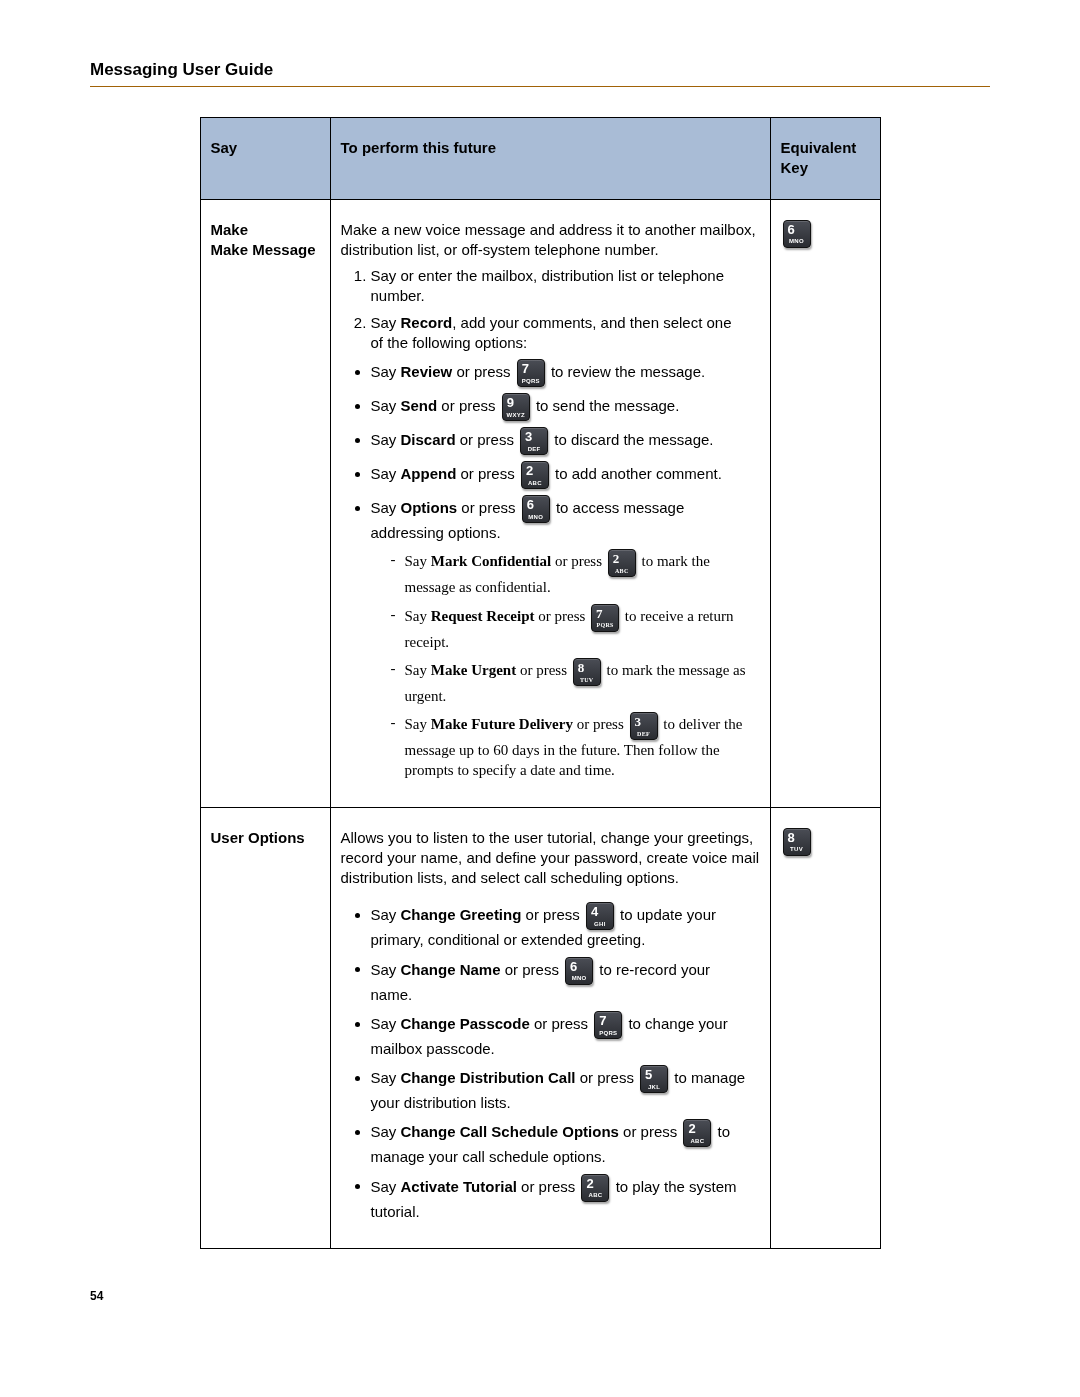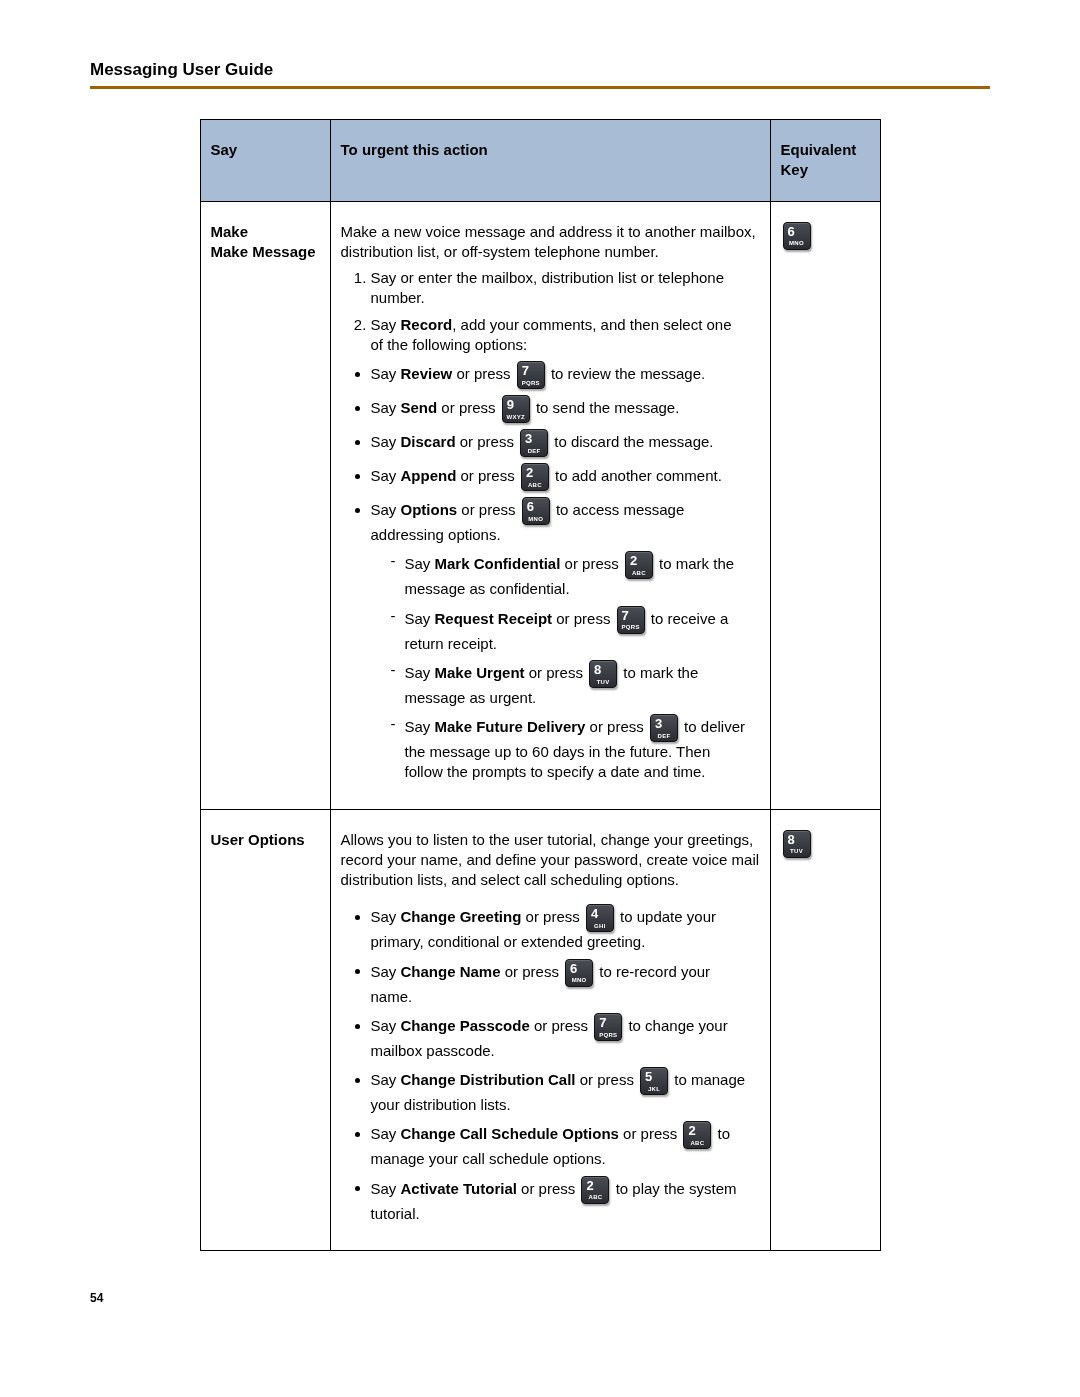--- a/index.html
+++ b/index.html
@@ -11,21 +11,21 @@
     color: #000;
     width: 1080px;
   }
   .page {
     padding: 60px 90px 60px 90px;
   }
   .header-title {
     font-weight: bold;
     font-size: 17px;
     padding-bottom: 6px;
-    border-bottom: 3px solid #a16207;
+    border-bottom: 1px solid #a16207;
     margin-bottom: 30px;
   }
   table.guide {
     border-collapse: collapse;
     margin: 0 auto;
     width: 680px;
     table-layout: fixed;
   }
   table.guide th, table.guide td {
     border: 1px solid #000;
@@ -48,20 +48,21 @@
     margin: 4px 0 4px 18px;
     padding: 0;
   }
   ul.bullets > li, ol.num > li {
     margin: 6px 12px;
   }
   ul.dash {
     list-style: none;
     margin: 4px 0 4px 20px;
     padding: 0;
+    font-family: Liberation Serif, serif;
   }
   ul.dash > li {
     position: relative;
     padding-left: 14px;
     margin: 6px 0;
   }
   ul.dash > li::before {
     content: "-";
     position: absolute;
     left: 0;
@@ -112,21 +113,21 @@
 
   <table class="guide">
     <colgroup>
         <col class="c1">
         <col class="c2">
         <col class="c3">
       </colgroup>
     <tbody>
         <tr>
       <th>Say</th>
-      <th>To urgent this action</th>
+      <th>To perform this future</th>
       <th class="th-center">Equivalent Key</th>
     </tr>
 
     <tr>
       <td>
         <div class="bold">Make</div>
         <div class="bold">Make Message</div>
       </td>
       <td>
         <div>Make a new voice message and address it to another mailbox, distribution list, or off-system telephone number.</div>

